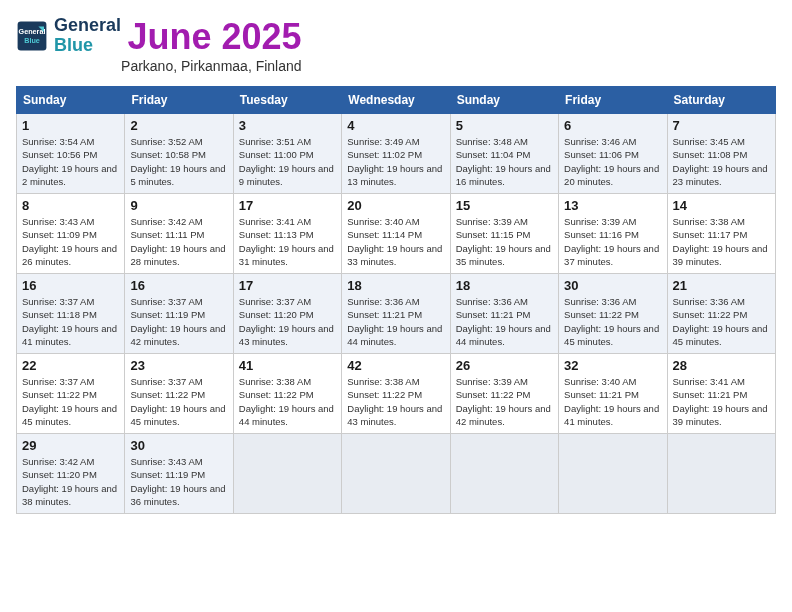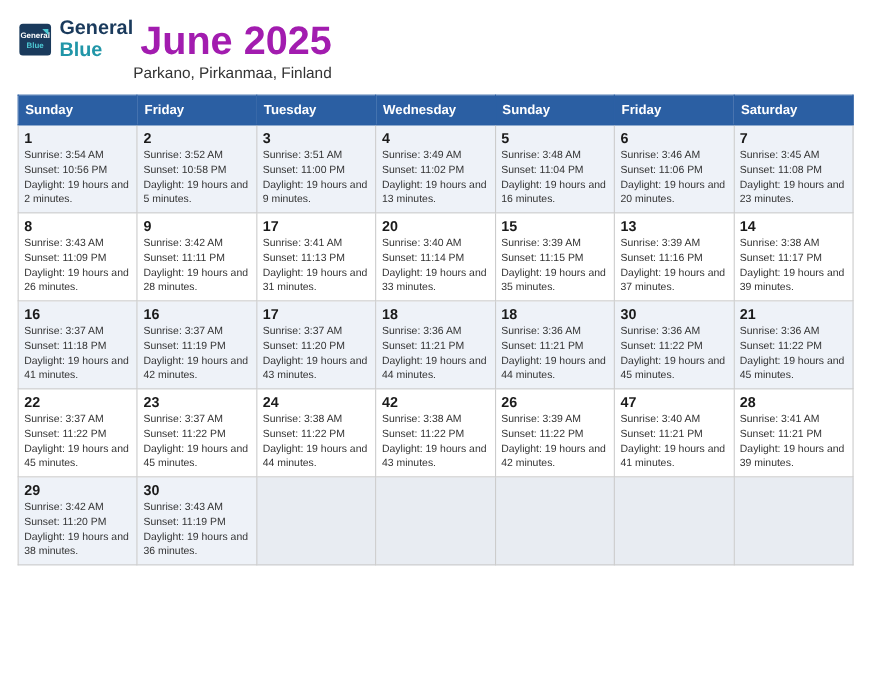--- a/index.html
+++ b/index.html
@@ -221,33 +221,33 @@
       <tr>
         <td>
           <span class="day-num">22</span>
           <div class="day-info">Sunrise: 3:37 AM<br>Sunset: 11:22 PM<br>Daylight: 19 hours and 45 minutes.</div>
         </td>
         <td>
           <span class="day-num">23</span>
           <div class="day-info">Sunrise: 3:37 AM<br>Sunset: 11:22 PM<br>Daylight: 19 hours and 45 minutes.</div>
         </td>
         <td>
-          <span class="day-num">24</span>
+          <span class="day-num">41</span>
           <div class="day-info">Sunrise: 3:38 AM<br>Sunset: 11:22 PM<br>Daylight: 19 hours and 44 minutes.</div>
         </td>
         <td>
           <span class="day-num">42</span>
           <div class="day-info">Sunrise: 3:38 AM<br>Sunset: 11:22 PM<br>Daylight: 19 hours and 43 minutes.</div>
         </td>
         <td>
           <span class="day-num">26</span>
           <div class="day-info">Sunrise: 3:39 AM<br>Sunset: 11:22 PM<br>Daylight: 19 hours and 42 minutes.</div>
         </td>
         <td>
-          <span class="day-num">47</span>
+          <span class="day-num">32</span>
           <div class="day-info">Sunrise: 3:40 AM<br>Sunset: 11:21 PM<br>Daylight: 19 hours and 41 minutes.</div>
         </td>
         <td>
           <span class="day-num">28</span>
           <div class="day-info">Sunrise: 3:41 AM<br>Sunset: 11:21 PM<br>Daylight: 19 hours and 39 minutes.</div>
         </td>
       </tr>
       <tr class="row-even">
         <td>
           <span class="day-num">29</span>

